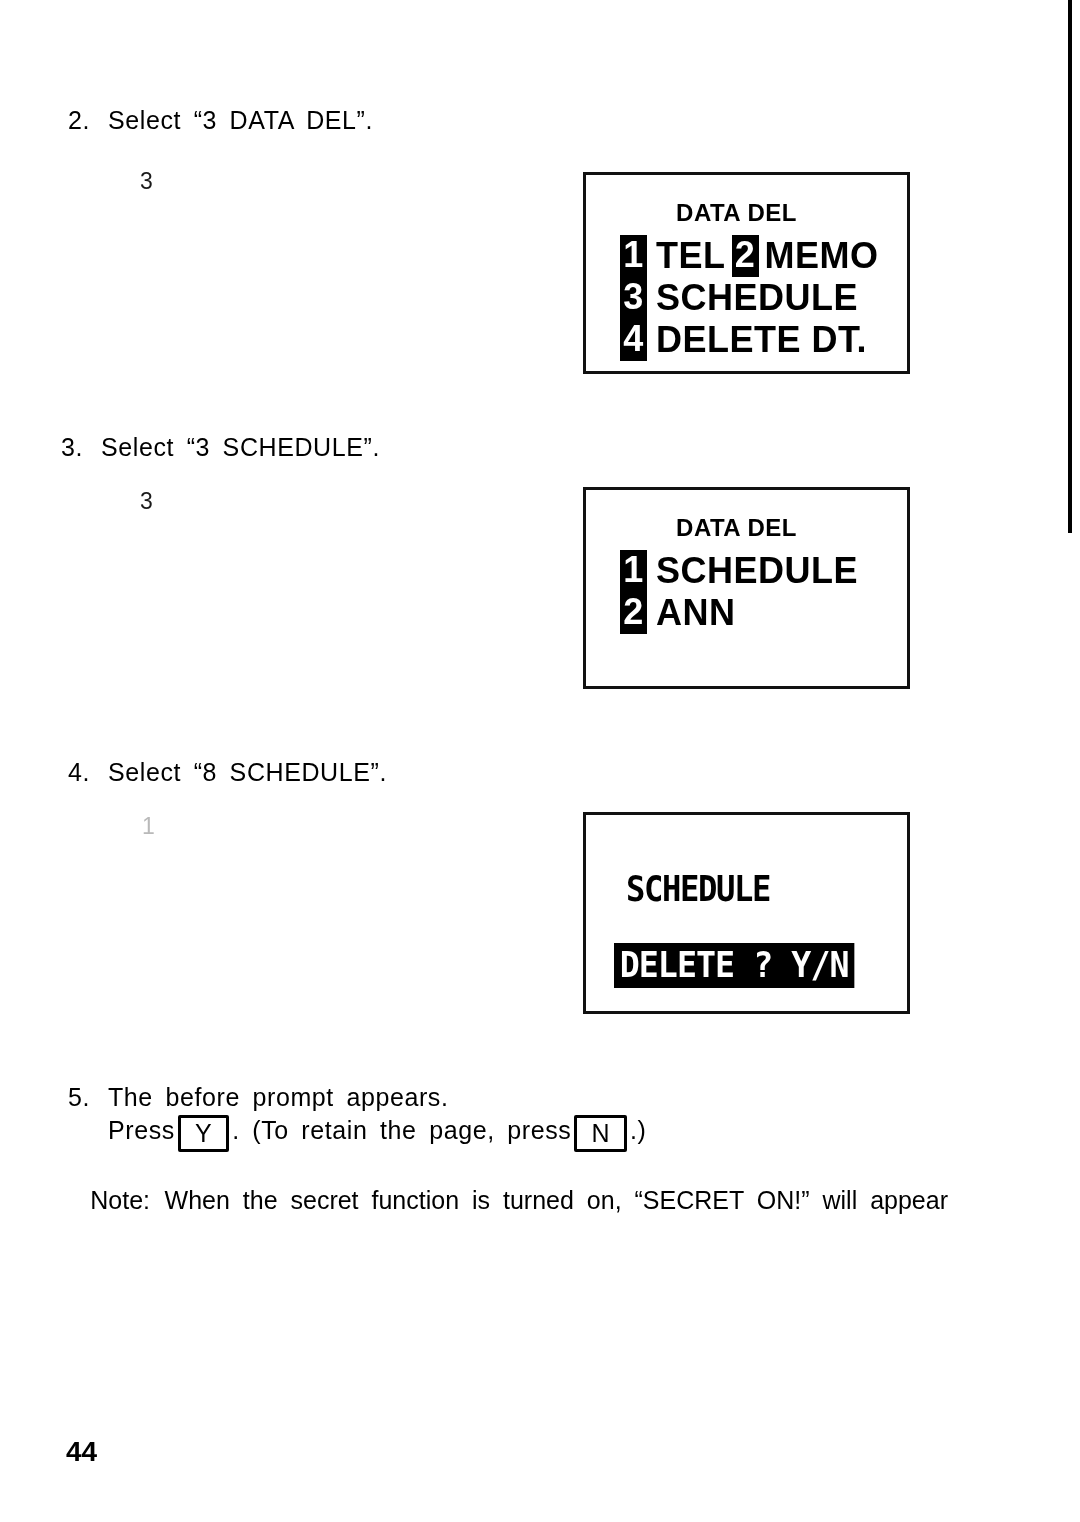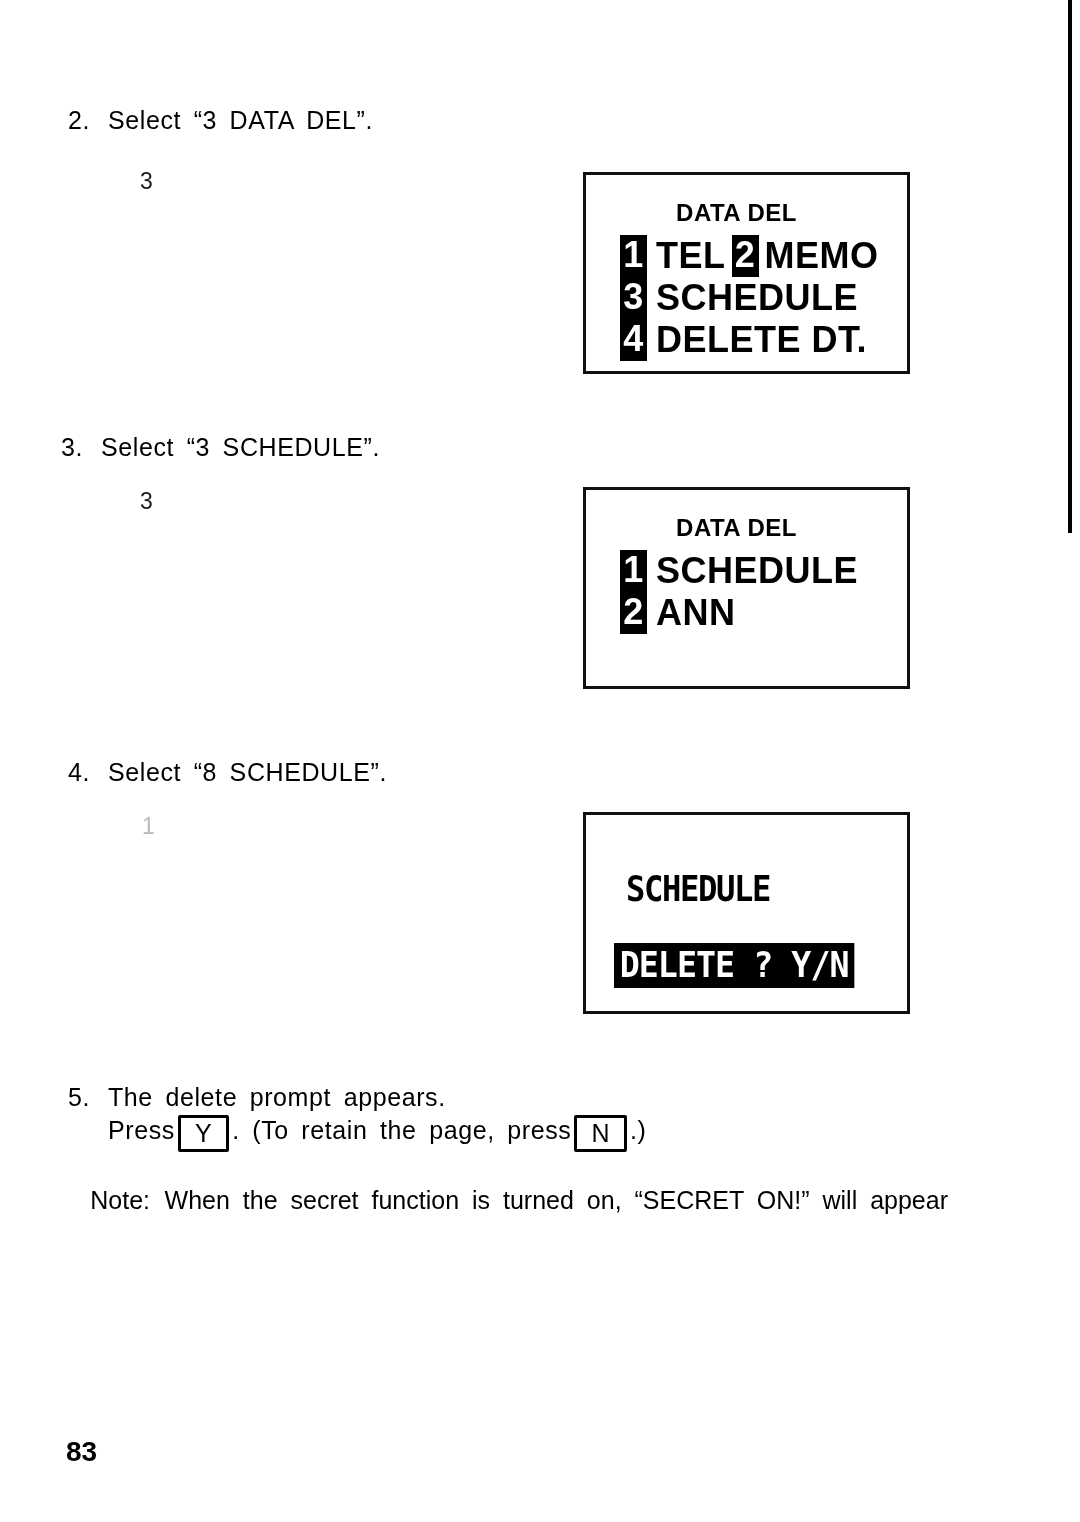--- a/index.html
+++ b/index.html
@@ -258,26 +258,26 @@
 <div class="keymark faint" style="left:142px; top:815px;">1</div>
 
 <div class="lcd" style="left:583px; top:812px; width:327px; height:202px;">
   <div class="lcd-inner">
     <div class="lcd-prompt-line1">SCHEDULE</div>
     <div class="lcd-prompt-line2">DELETE ? Y/N</div>
   </div>
 </div>
 
 <div class="step" style="left:68px; top:1080px;">
-  <span class="num">5.</span><span class="body wsp">The  delete  prompt  appears.</span>
+  <span class="num">5.</span><span class="body wsp">The  before  prompt  appears.</span>
 </div>
 <div class="step" style="left:108px; top:1112px;">
   <span class="wsp">Press</span><span class="keycap">Y</span><span class="wsp">.  (To  retain  the  page,  press</span><span class="keycap">N</span><span class="wsp">.)</span>
 </div>
 
 <div class="note">
   <div class="note-label">Note:</div>
   <div class="note-body">
     <div class="note-line">When  the  secret  function  is  turned  on,  “SECRET ON!”  will  appear</div>
   </div>
 </div>
 
-<div class="page-number">83</div>
+<div class="page-number">44</div>
 
 </body></html>

